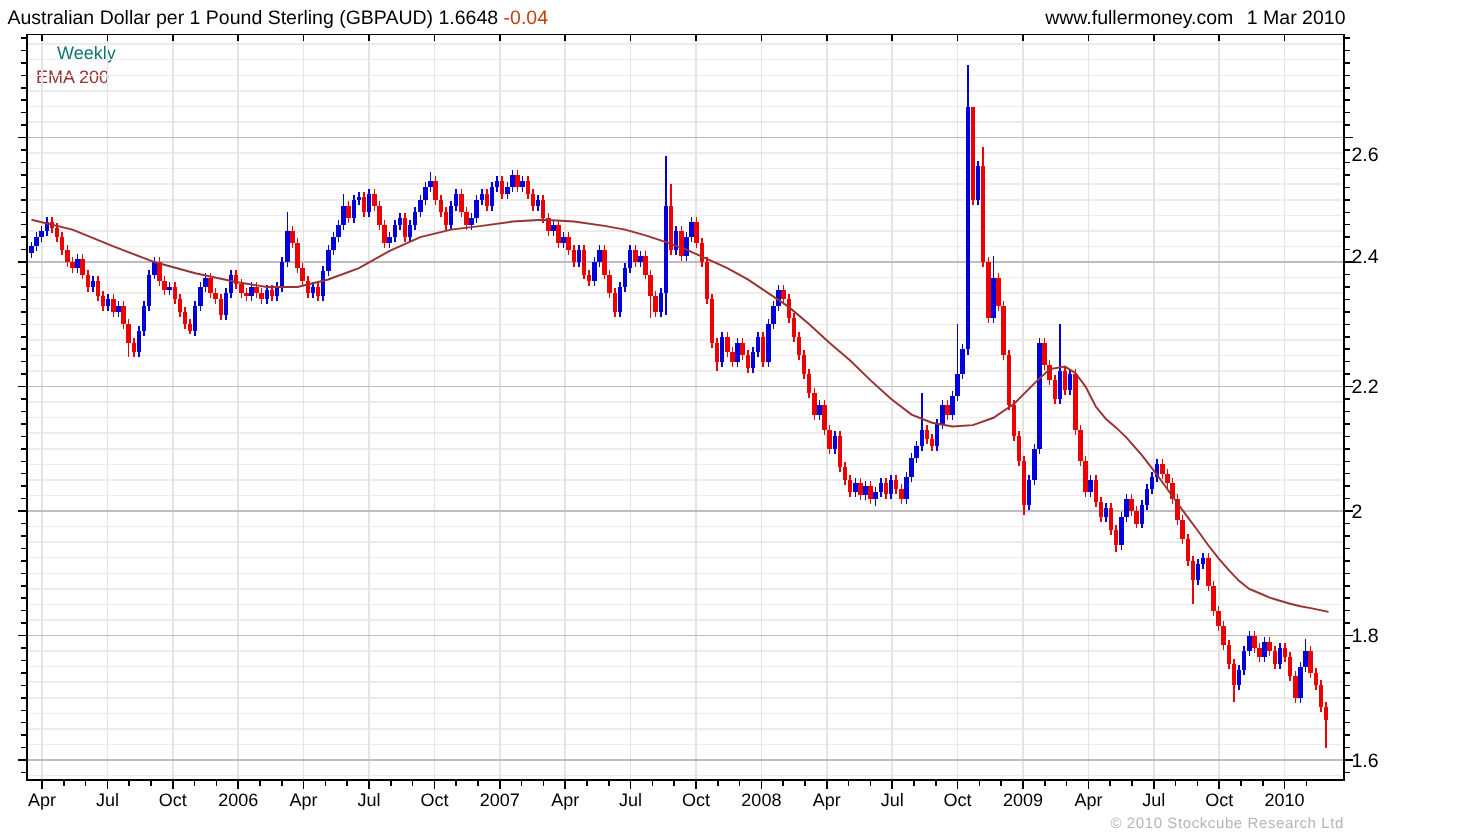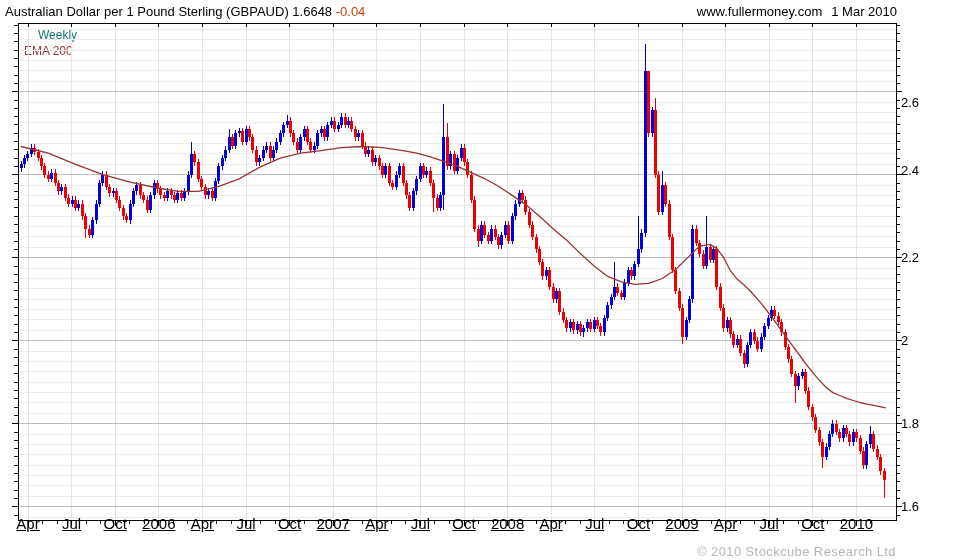--- a/index.html
+++ b/index.html
@@ -5,23 +5,23 @@
   html,body{margin:0;padding:0;background:#ffffff;}
   body{width:980px;height:560px;position:relative;overflow:hidden;
        font-family:"Liberation Sans",sans-serif;-webkit-font-smoothing:none;}
   .abs{position:absolute;}
   #title-bar{left:5px;top:4px;font-size:13px;color:#000;white-space:pre;}
   #title-change{color:#c2410c;}
   #hdr-right{top:4px;right:83px;font-size:13px;color:#000;display:flex;gap:9px;}
   #legend{left:24px;top:27px;line-height:16px;font-size:12px;}
   #legend-weekly{color:#0f766e;margin-left:14px;}
   #legend-ema{color:#993333;}
-  #copyright{top:544px;right:84px;font-size:13px;color:#b5b5b5;letter-spacing:.4px;}
+  #copyright{top:544px;right:84px;font-size:10px;color:#b5b5b5;letter-spacing:.4px;}
   .ylab{position:absolute;left:901px;font-size:13px;color:#000;}
-  .xlab{position:absolute;top:515px;font-size:15px;color:#000;transform:translateX(-50%);text-decoration:underline;}
+  .xlab{position:absolute;top:526px;font-size:12px;color:#000;transform:translateX(-50%);}
   svg{position:absolute;left:0;top:0;}
 </style>
 </head>
 <body>
 
 <div class="abs" id="title-bar"><span>Australian Dollar per 1 Pound Sterling (GBPAUD) 1.6648</span> <span id="title-change">-0.04</span></div>
 
 <div class="abs" id="hdr-right">
   <span>www.fullermoney.com</span>
   <span>1 Mar 2010</span>

